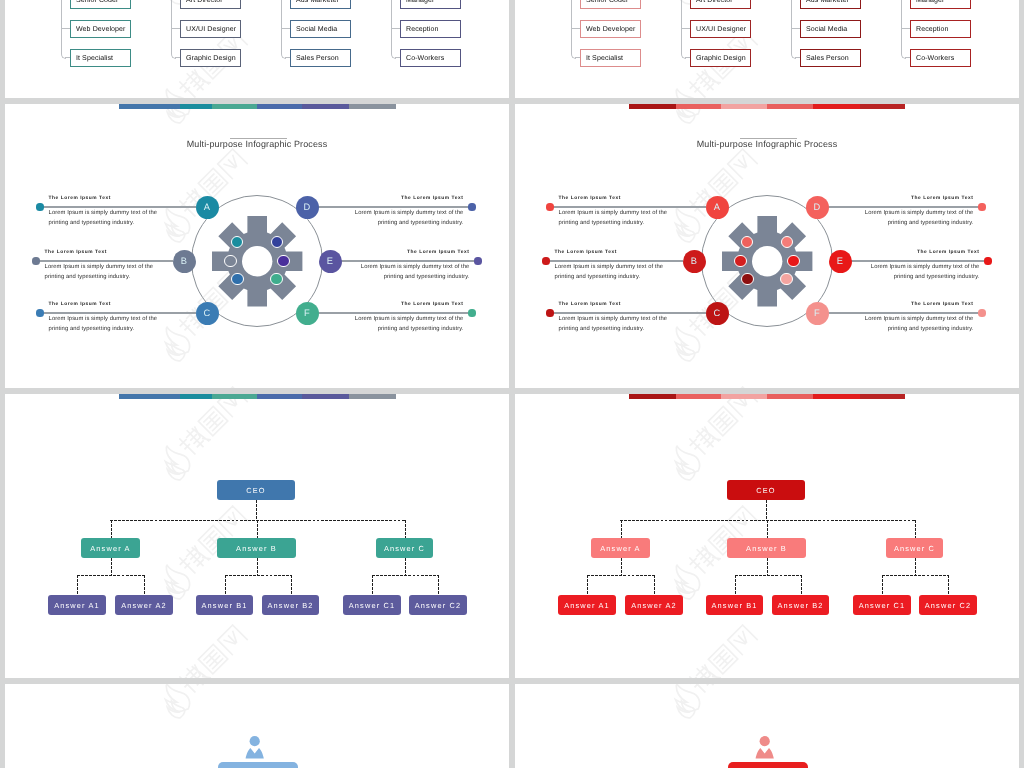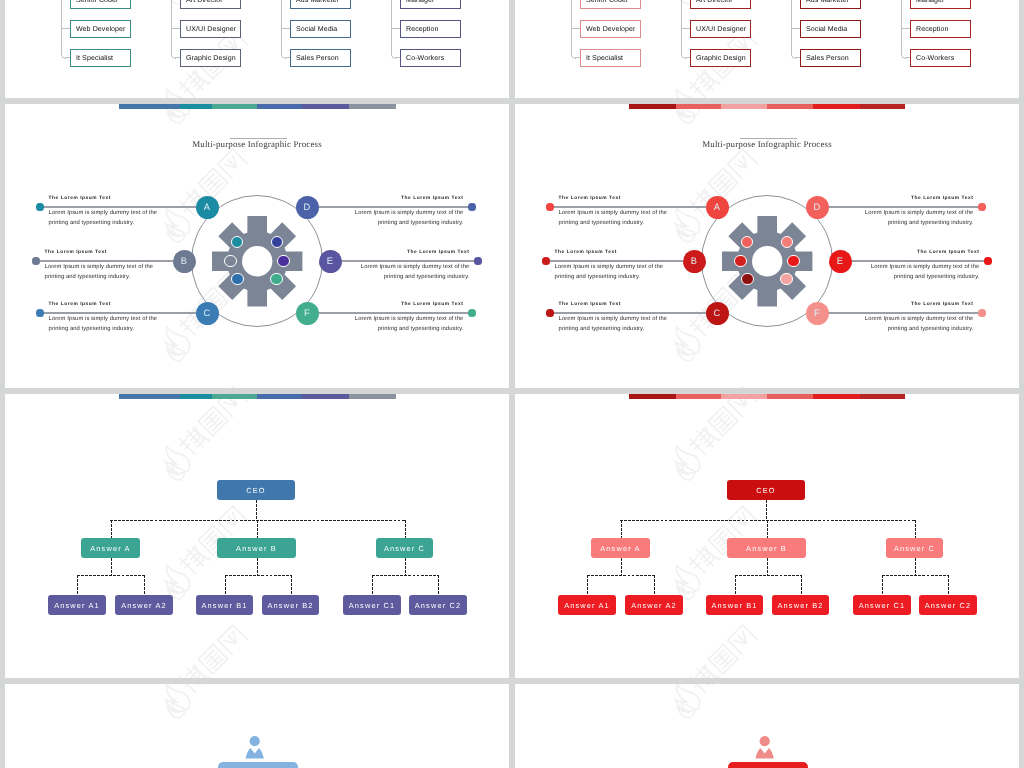--- a/index.html
+++ b/index.html
@@ -15,21 +15,21 @@
   
   .obox{position:absolute;z-index:1;width:61px;height:18px;border:1.5px solid #000;box-sizing:border-box;
         display:flex;align-items:center;background:#fff;}
   .obox span{font-size:7.05px;color:#111;padding-left:5px;letter-spacing:.08px;white-space:nowrap;}
   .ospine{position:absolute;z-index:1;width:1.3px;background:#bcbfc3;}
   .otick{position:absolute;z-index:1;height:1.3px;background:#bcbfc3;width:9px;}
   .oelbow{position:absolute;z-index:1;width:5px;height:5px;border-left:1.3px solid #bcbfc3;
           border-bottom:1.3px solid #bcbfc3;border-bottom-left-radius:5px;box-sizing:border-box;}
 
   
-  .p-title{position:absolute;font-size:8.95px;color:#3d3d3d;letter-spacing:.15px;white-space:nowrap;font-family:Liberation Serif, serif;}
+  .p-title{position:absolute;font-size:8.95px;color:#3d3d3d;letter-spacing:.15px;white-space:nowrap;}
   .p-titleline{position:absolute;height:1px;background:#aeaeae;}
   .p-hline{position:absolute;height:1.5px;background:#9aa0a6;}
   .p-dot{position:absolute;width:7.2px;height:7.2px;border-radius:50%;}
   .p-h{position:absolute;font-size:4.85px;font-weight:bold;color:#1c1c1c;white-space:nowrap;letter-spacing:.55px;}
   .p-b{position:absolute;font-size:5.85px;color:#2e2e2e;letter-spacing:.06px;line-height:9.6px;width:112px;}
   .p-node{position:absolute;width:23px;height:23px;border-radius:50%;color:#d9f0f5;font-size:9.3px;
           display:flex;align-items:center;justify-content:center;letter-spacing:.2px;}
   .p-ring{position:absolute;border:1.1px solid #8a9096;border-radius:50%;box-sizing:border-box;}
   .gdot{position:absolute;width:12.4px;height:12.4px;border-radius:50%;
         border:1.9px solid #fff;box-sizing:border-box;}

